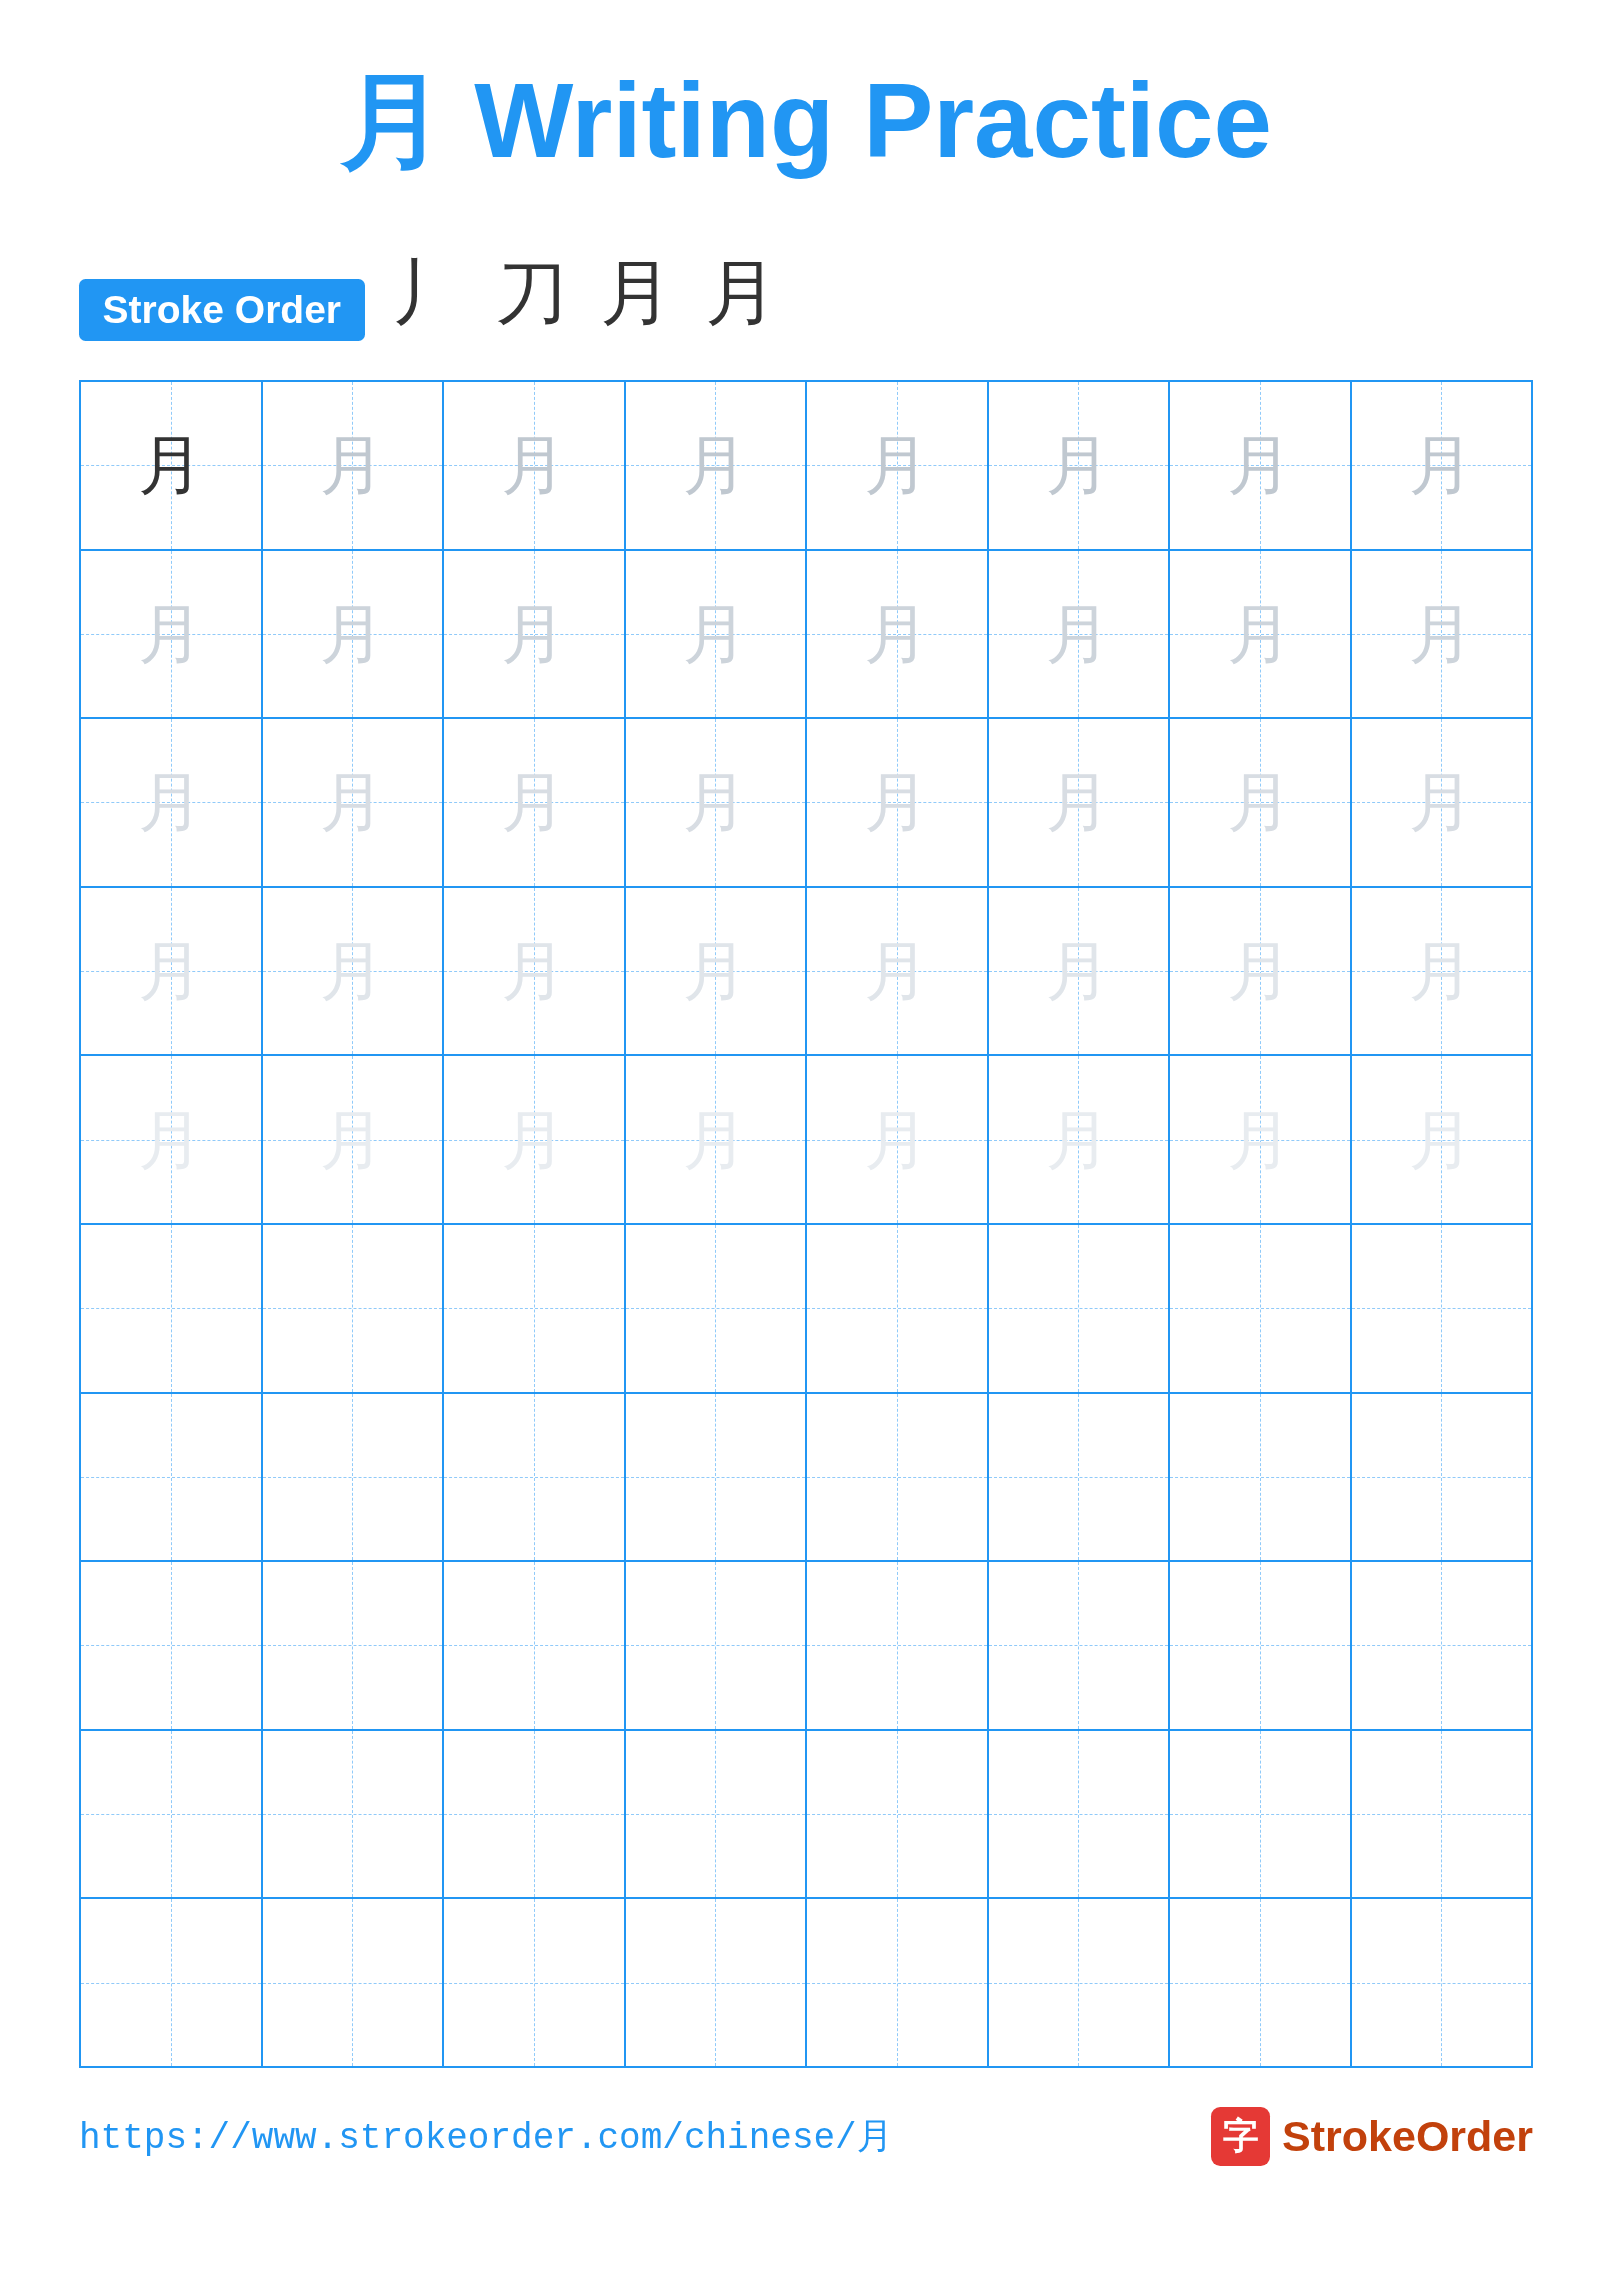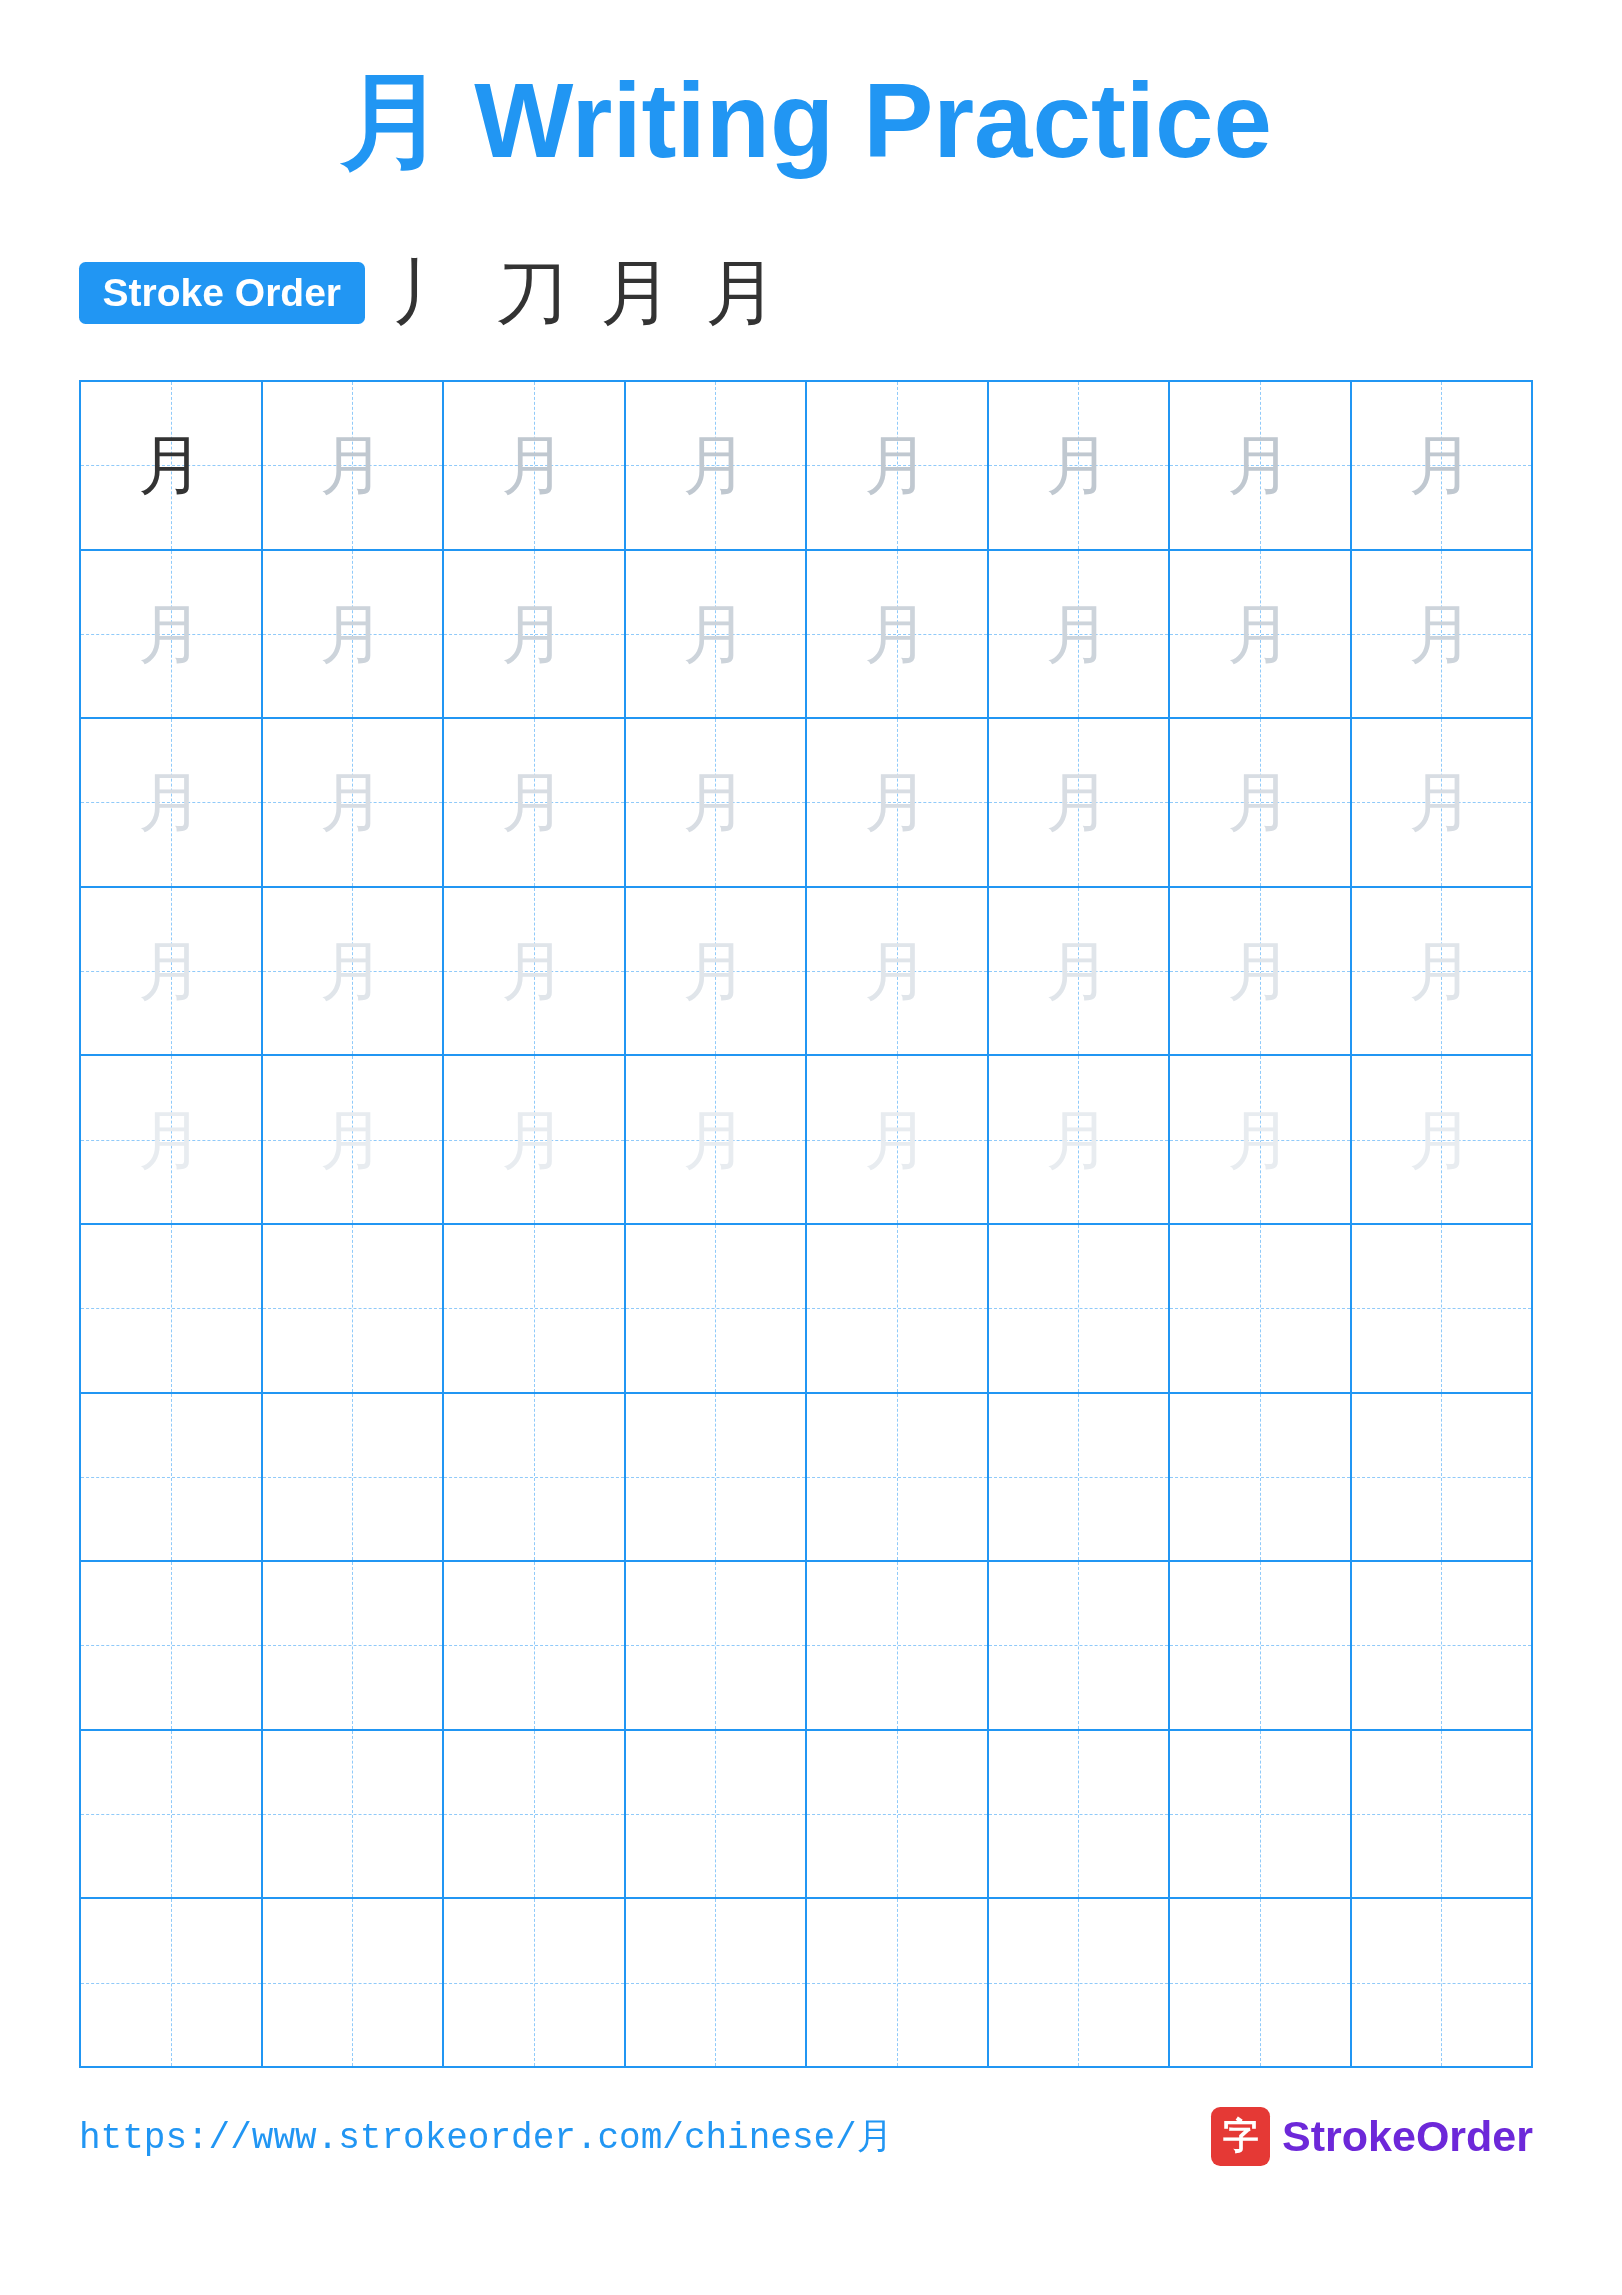--- a/index.html
+++ b/index.html
@@ -24,21 +24,21 @@
       text-align: center;
       font-size: 105px;
       font-weight: bold;
       color: #2196F3;
       margin-bottom: 52px;
       font-family: sans-serif;
     }
 
     .stroke-order-row {
       display: flex;
-      align-items: center;
+      align-items: flex-end;
       gap: 26px;
       margin-bottom: 39px;
     }
 
     .stroke-order-badge {
       background: #2196F3;
       color: white;
       font-size: 39px;
       font-family: sans-serif;
       font-weight: bold;
@@ -157,21 +157,21 @@
       font-size: 36px;
       color: white;
       font-family: serif;
       font-weight: bold;
     }
 
     .logo-text {
       font-size: 43px;
       font-family: sans-serif;
       font-weight: bold;
-      color: #6d28d9;
+      color: #c2410c;
     }
   </style>
 </head>
 <body>
 
 <div class="page">
 
   <h1 class="title">月 Writing Practice</h1>
 
   <div class="stroke-order-row">

